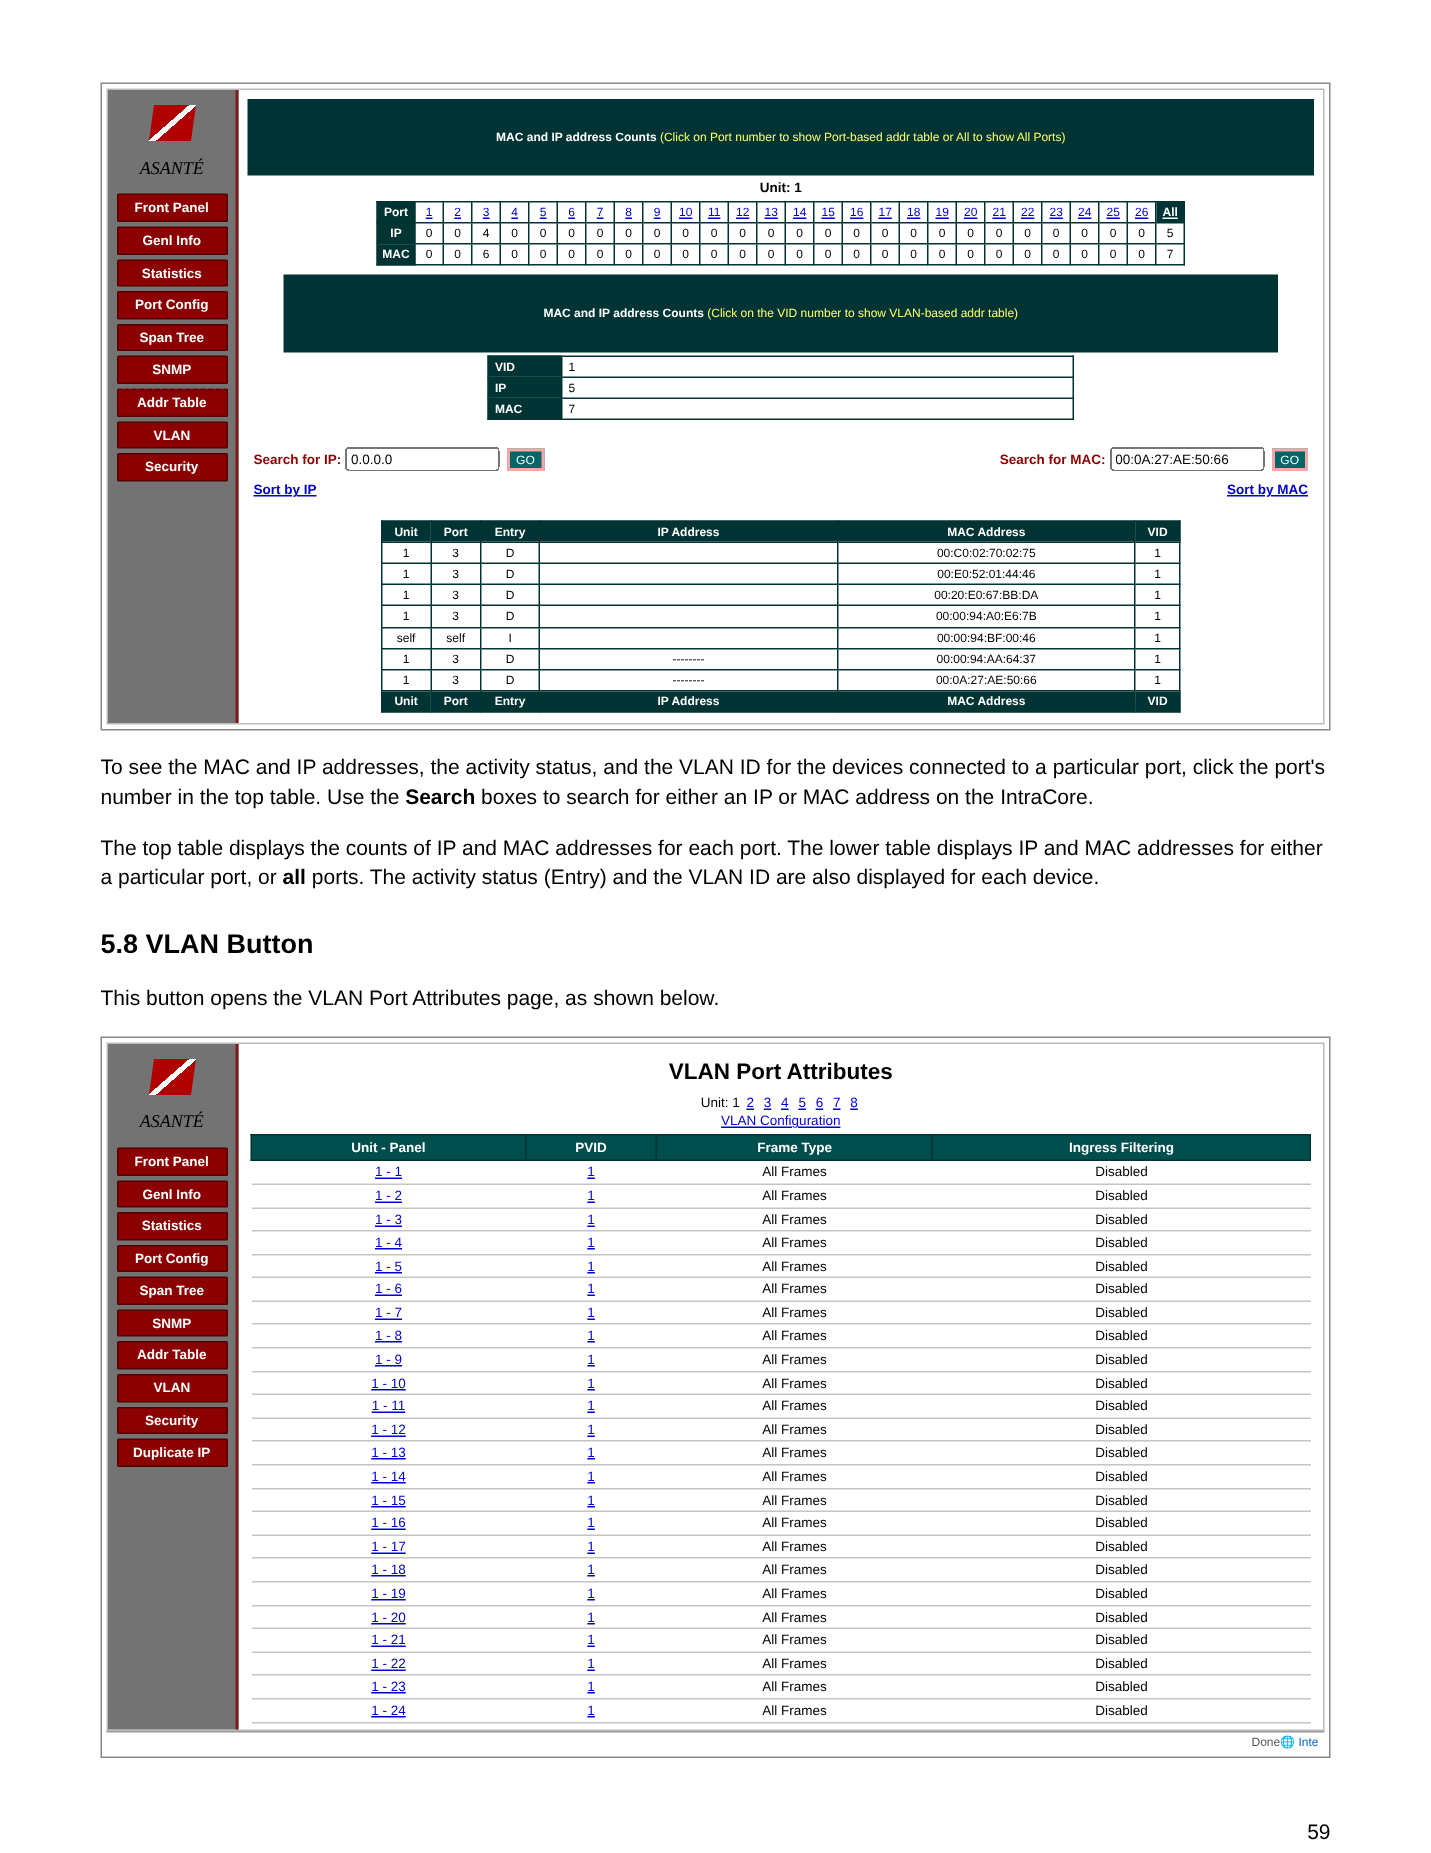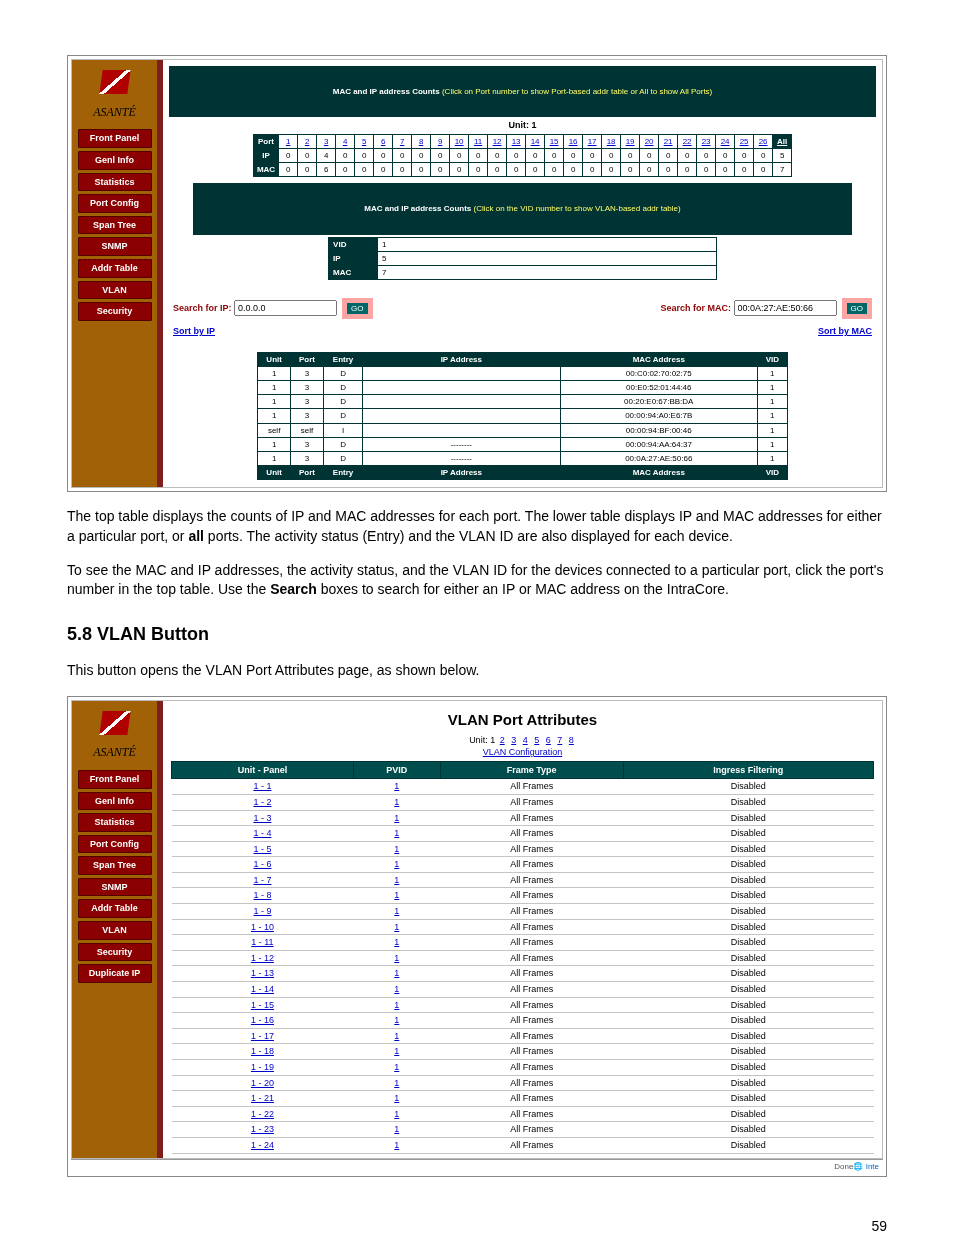--- a/index.html
+++ b/index.html
@@ -7,41 +7,41 @@
   background:#fff;
   color:#000;
   margin:0;
   padding:40px 60px;
   font-size:14px;
   line-height:1.4;
 }
 .page-wrap{max-width:820px;margin:0 auto}
 .screenshot{border:1px solid #888;background:#fff;padding:3px;margin:15px 0}
 .ss-inner{border:1px solid #bbb;display:flex;background:#fff}
-.sidebar{width:85px;flex:0 0 85px;background:#a16207;border-right:6px solid #7f1d1d;padding:4px 0;text-align:center}
+.sidebar{width:85px;flex:0 0 85px;background:#737373;border-right:2px solid #7f1d1d;padding:4px 0;text-align:center}
 .logo-box{text-align:center;padding:6px}
 .logo-swatch{display:inline-block;width:28px;height:24px;background:linear-gradient(135deg,#b00000 0 45%,#fff 45% 55%,#b00000 55% 100%);transform:skewX(-8deg)}
 .brand{font-family:Georgia,serif;font-style:italic;font-size:12px;margin-top:4px}
 .nav-btn{display:block;margin:3px auto;width:72px;background:#8B0000;color:#fff;font-size:9px;font-weight:bold;text-align:center;padding:2px 0;border:1px solid #550000;border-radius:1px}
 .nav-btn.dashed{border-top:1px dashed #550000}
 .main{flex:1;padding:6px;font-size:9px}
 
 .bar-dark{background:#003333;color:#fff;font-size:8px;padding:20px 4px;text-align:center}
 .bar-dark .yel{color:#ffff66}
 .unit-label{font-size:9px;font-weight:bold;text-align:center;margin-top:2px}
 table.count{border-collapse:collapse;margin:2px auto;font-size:8px}
 table.count td,table.count th{border:1px solid #003333;padding:1px 3px;text-align:center;min-width:12px}
 table.count th.dark,table.count td.dark{background:#003333;color:#fff;font-weight:bold}
 table.count .link{color:#0000cc;text-decoration:underline}
 table.vid{border-collapse:collapse;margin:2px auto;font-size:8px;width:55%}
 table.vid td{border:1px solid #003333;padding:1px 4px}
 table.vid td.dark{background:#003333;color:#fff;font-weight:bold;width:40px}
 .search-row{margin:18px 4px 6px;display:flex;justify-content:space-between;align-items:center;font-size:9px;color:#8B0000}
 .search-row input[type=text]{font-size:9px;width:95px}
-.go-btn{background:#006666;color:#fff;border:5px solid #fca5a5;font-size:8px;padding:1px 4px}
+.go-btn{background:#006666;color:#fff;border:2px solid #fca5a5;font-size:8px;padding:1px 4px}
 .sort-row{display:flex;justify-content:space-between;margin:0 4px 14px}
 .sort-row a{font-size:9px;color:#0000cc;font-weight:bold;text-decoration:underline}
 .addr-title{font-size:9px;font-weight:bold}
 .addr-legend{font-size:8px}
 table.addr{border-collapse:collapse;margin:1px auto;font-size:8px;width:75%}
 table.addr th,table.addr td{border:1px solid #003333;padding:1px 4px;text-align:center}
 table.addr th{background:#003333;color:#fff}
 
 .s2 .main{padding:4px 8px}
 .s2 h2{font-size:15px;font-weight:bold;text-align:center;margin:4px 0}
@@ -295,24 +295,24 @@
                 <th>MAC Address</th>
                 <th>VID</th>
               </tr>
             </tbody>
           </table>
   </div>
 </div>
 </div>
 
 <p class="body">
-  <span>The top table displays the counts of IP and MAC addresses for each port. The lower table displays IP and MAC addresses for either a particular port, or </span><b>all</b><span> ports. The activity status (Entry) and the VLAN ID are also displayed for each device.</span>
+  <span>To see the MAC and IP addresses, the activity status, and the VLAN ID for the devices connected to a particular port, click the port's number in the top table. Use the </span><b>Search</b><span> boxes to search for either an IP or MAC address on the IntraCore.</span>
 </p>
 <p class="body">
-  <span>To see the MAC and IP addresses, the activity status, and the VLAN ID for the devices connected to a particular port, click the port's number in the top table. Use the </span><b>Search</b><span> boxes to search for either an IP or MAC address on the IntraCore.</span>
+  <span>The top table displays the counts of IP and MAC addresses for each port. The lower table displays IP and MAC addresses for either a particular port, or </span><b>all</b><span> ports. The activity status (Entry) and the VLAN ID are also displayed for each device.</span>
 </p>
 
 <h3>5.8 VLAN Button</h3>
 <p class="body">This button opens the VLAN Port Attributes page, as shown below.</p>
 
 <div class="screenshot s2">
 <div class="ss-inner">
   <div class="sidebar">
     <div class="logo-box">
       <span class="logo-swatch"></span>

